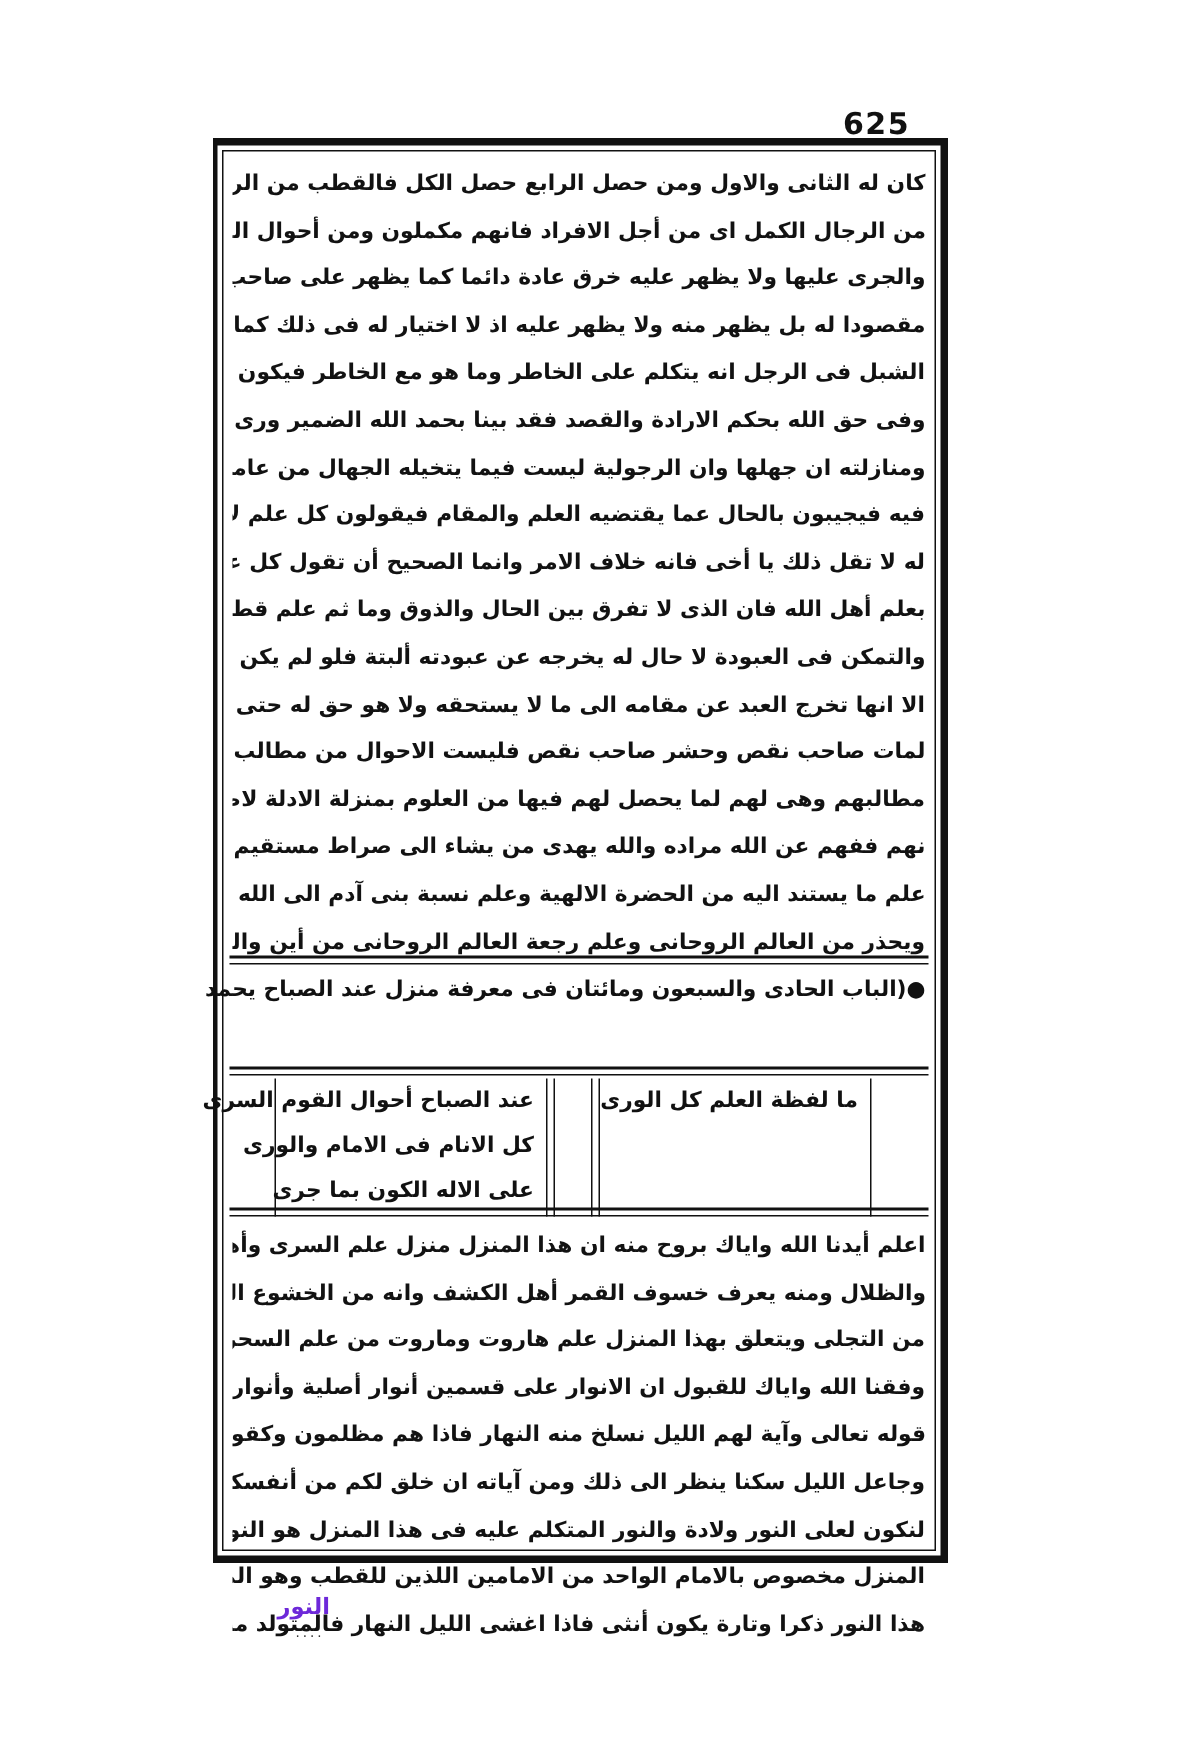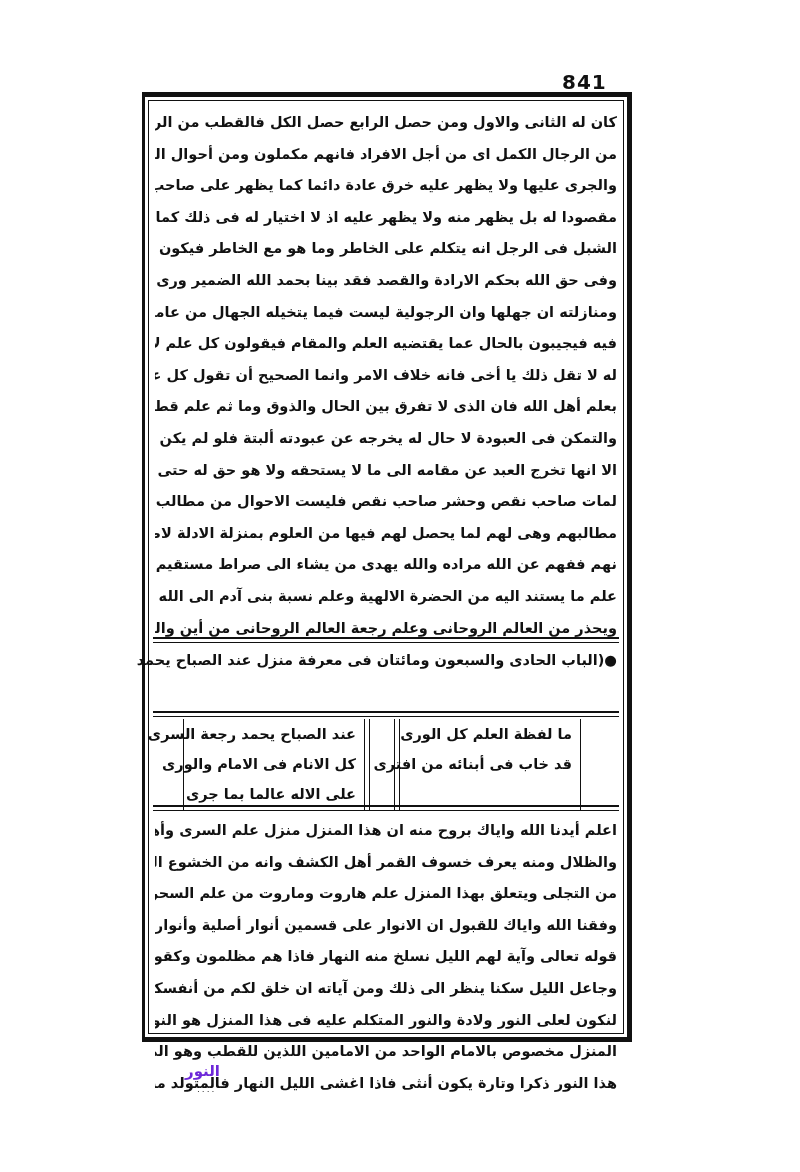--- a/index.html
+++ b/index.html
@@ -145,21 +145,21 @@
     left: 197px;
     top: 1084px;
     font-size: 9px;
     color: #333;
     letter-spacing: 2px;
   }
 </style>
 </head>
 <body>
 
-<div class="page-number">841</div>
+<div class="page-number">625</div>
 
 <div class="frame">
   <div class="frame-inner">
 
     <div class="text-block block-1">
       <div class="text-line">كان له الثانى والاول ومن حصل الرابع حصل الكل فالقطب من الرجال الكمل وانما قلنا</div>
       <div class="text-line">من الرجال الكمل اى من أجل الافراد فانهم مكملون ومن أحوال القطب تقرير العادات</div>
       <div class="text-line">والجرى عليها ولا يظهر عليه خرق عادة دائما كما يظهر على صاحب الحال ولا يكون خرق العادة</div>
       <div class="text-line">مقصودا له بل يظهر منه ولا يظهر عليه اذ لا اختيار له فى ذلك كما قال العارف بالله أبو السعود بن</div>
       <div class="text-line">الشبل فى الرجل انه يتكلم على الخاطر وما هو مع الخاطر فيكون فى حقه بحكم الاتفاق الوجودى</div>
@@ -183,26 +183,25 @@
     <div class="heading-box">
       <div class="heading-line">●(الباب الحادى والسبعون ومائتان فى معرفة منزل عند الصباح يحمد</div>
     </div>
 
     <div class="rule" style="top:610px;"></div>
     <div class="rule thin" style="top:615px;"></div>
 
     <div class="verses">
       <div class="verse-col right-col">
         <div class="verse-line">ما لفظة العلم كل الورى</div>
-        <div class="verse-line">قد خاب فى أبنائه من افترى</div>
       </div>
       <div class="verse-col left-col">
-        <div class="verse-line">عند الصباح يحمد رجعة السرى</div>
+        <div class="verse-line">عند الصباح أحوال القوم السرى</div>
         <div class="verse-line">كل الانام فى الامام والورى</div>
-        <div class="verse-line">على الاله عالما بما جرى</div>
+        <div class="verse-line">على الاله الكون بما جرى</div>
       </div>
     </div>
 
     <div class="rule" style="top:704px;"></div>
     <div class="rule thin" style="top:709px;"></div>
 
     <div class="text-block block-2">
       <div class="text-line">اعلم أيدنا الله واياك بروح منه ان هذا المنزل منزل علم السرى وأهله ويتضمن معرفة عالم الخلق</div>
       <div class="text-line">والظلال ومنه يعرف خسوف القمر أهل الكشف وانه من الخشوع الطارئ على القمر</div>
       <div class="text-line">من التجلى ويتعلق بهذا المنزل علم هاروت وماروت من علم السحر وعلوم طلوع الانوار اعلم</div>

